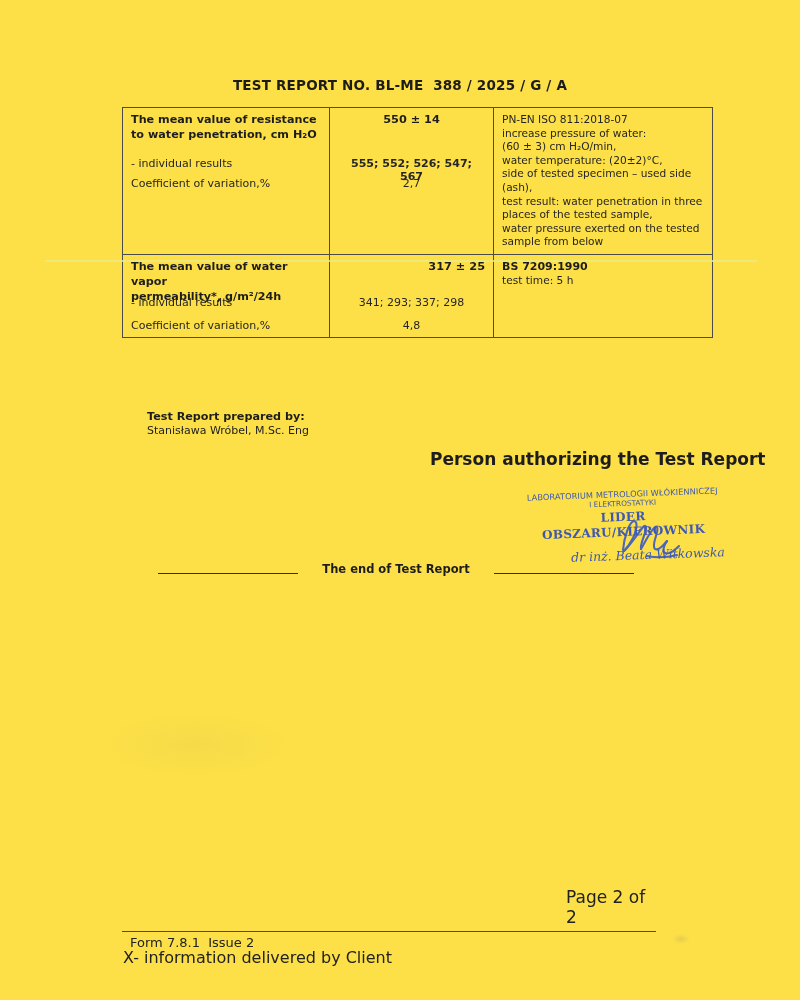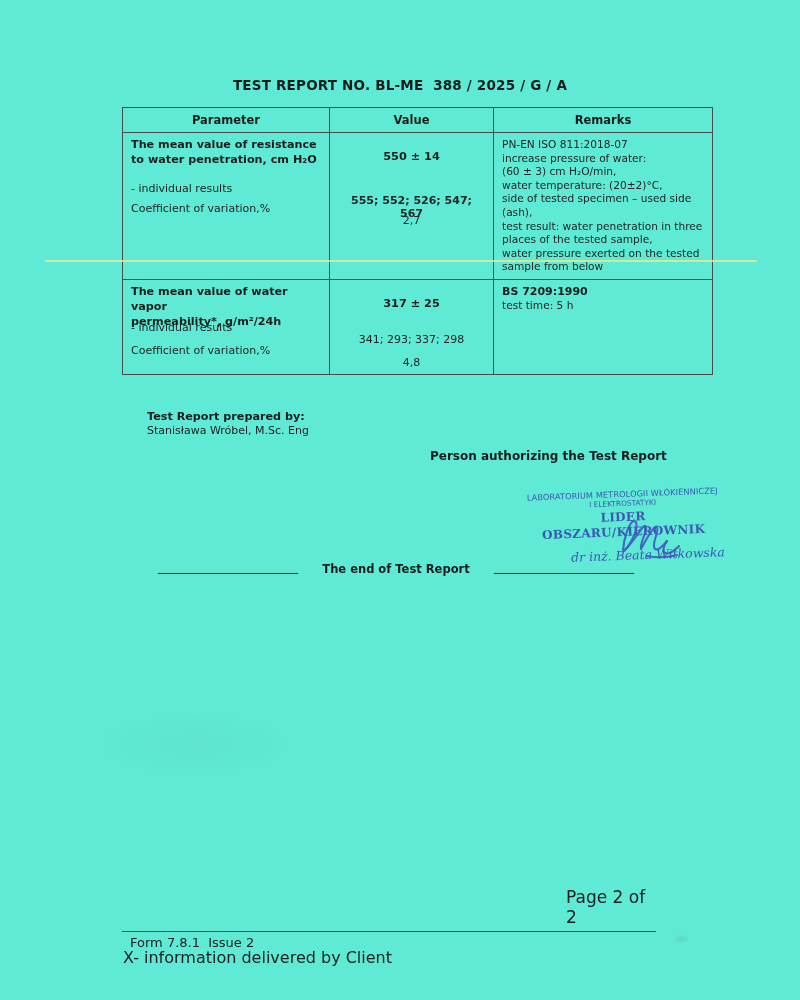--- a/index.html
+++ b/index.html
@@ -2,21 +2,21 @@
 <html><head>
 <meta charset="utf-8">
 <style>
   * { box-sizing: border-box; margin: 0; padding: 0; }
   html, body { background: #ffffff; }
   body { font-family: "DejaVu Sans", "Liberation Sans", sans-serif; color: #222; }
   .page {
     position: relative;
     width: 800px;
     height: 1000px;
-    background: #5eead4;
+    background: #fde047;
     overflow: hidden;
   }
 
   
   .title {
     position: absolute;
     top: 77px; left: 0; width: 800px;
     text-align: center;
     font-size: 13.5px;
     font-weight: bold;
@@ -53,23 +53,23 @@
 
   .p-name { font-weight: bold; font-size: 11.2px; line-height: 1.32; white-space: pre-line; color:#1d1d1d; }
   .r1 .p-name { height: 44px; }
   .r2 .p-name { height: 36px; }
   .p-sub1 { font-size: 11px; }
   .r1 .p-sub1 { height: 20px; }
   .r2 .p-sub1 { height: 23px; }
   .p-sub2 { font-size: 11px; }
 
   td.val { text-align: center; padding: 5px 4px; }
-  .v-mean { font-weight: bold; font-size: 11.3px; color:#1d1d1d;margin-top:12px; }
+  .v-mean { font-weight: bold; font-size: 11.3px; color:#1d1d1d; }
   .r1 .v-mean { height: 44px; }
-  .r2 .v-mean { height: 36px; }
+  .r2 .v-mean { height: 36px; text-align: right; }
   .v-ind { font-size: 11px; }
   .r1 .v-ind { height: 20px; font-weight: bold; }
   .r2 .v-ind { height: 23px; }
   .v-cv { font-size: 11px; }
 
   td.rem { padding: 3px 7px; font-size: 10.6px; line-height: 13.6px; }
   .r-standard { white-space: pre-line; }
   .r-standard.bold { font-weight: bold; font-size: 11px; color:#1d1d1d; }
   .r-text { white-space: pre-line; }
 
@@ -87,21 +87,21 @@
   }
 
   
   .prepared { position: absolute; left: 147px; top: 410px; font-size: 11.2px; }
   .prepared .lbl { font-weight: bold; color:#1d1d1d; margin-bottom: 1px; }
   .prepared .nm { font-size: 11px; }
 
   
   .authorizing {
     position: absolute; left: 430px; top: 449px;
-    font-size: 12px; font-weight: bold; color:#1d1d1d;
+    font-size: 17px; font-weight: bold; color:#1d1d1d;
   }
 
   
   .stamp {
     position: absolute; left: 527px; top: 489px; width: 192px;
     text-align: center;
     transform: rotate(-2.2deg);
     line-height: 1.25;
   }
   .stamp .s1 { font-size: 8.2px; letter-spacing: 0.1px; }
@@ -150,25 +150,20 @@
 
   <div class="title">TEST REPORT NO. BL-ME  388 / 2025 / G / A</div>
 
   <table class="report">
     <colgroup>
       <col class="col-param">
         <col class="col-value">
         <col class="col-remarks">
     </colgroup>
     <tbody>
-        <tr>
-      <th class="hdr">Parameter</th>
-      <th class="hdr">Value</th>
-      <th class="hdr">Remarks</th>
-    </tr>
     <tr class="r1">
       <td>
         <div class="p-name">The mean value of resistance
 to water penetration, cm H₂O</div>
         <div class="p-sub1">- individual results</div>
         <div class="p-sub2">Coefficient of variation,%</div>
       </td>
       <td class="val">
         <div class="v-mean">550 ± 14</div>
         <div class="v-ind">555; 552; 526; 547; 567</div>

